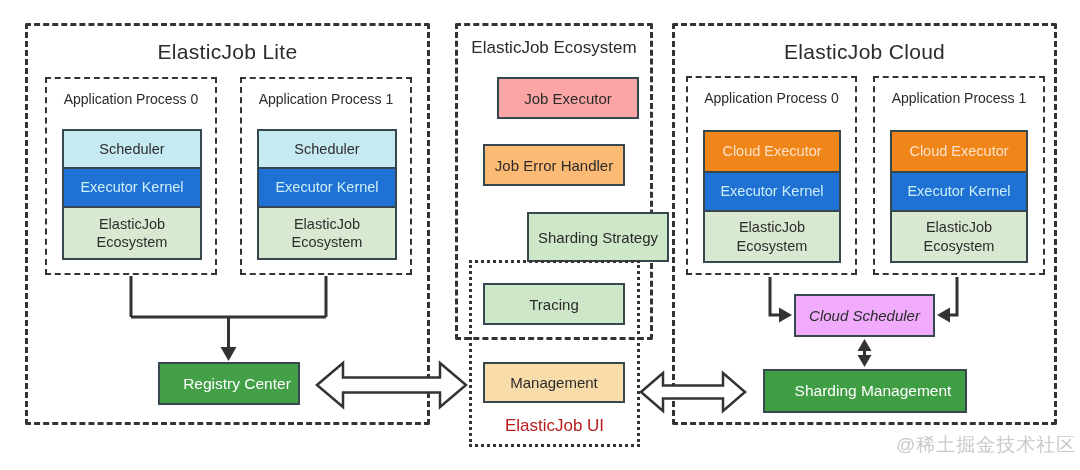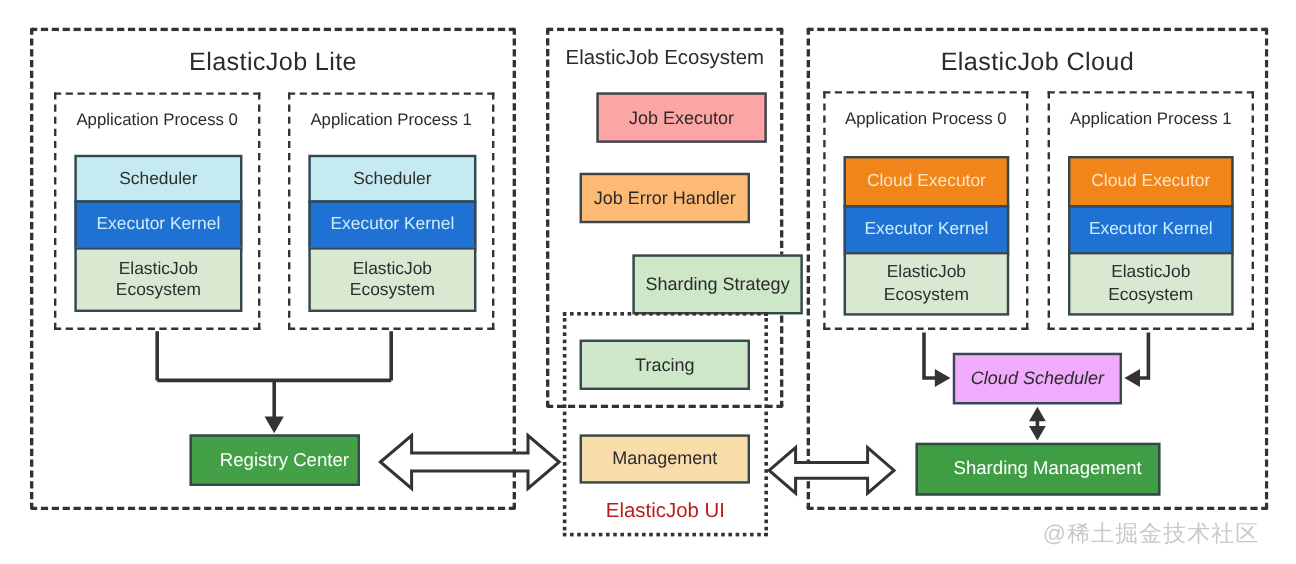--- a/index.html
+++ b/index.html
@@ -98,21 +98,21 @@
       <div class="layer lx" style="background-color: rgb(240, 133, 25);">Cloud Executor</div>
       <div class="layer l2c" style="background-color: rgb(31, 114, 212);">Executor Kernel</div>
       <div class="layer l3c" style="background-color: rgb(217, 233, 209);">ElasticJob
 Ecosystem</div>
     </div>
   </div>
 
   <div class="abs node" style="left: 794px; top: 294px; width: 141px; height: 43px; background-color: #f0abfc; font-style: italic;">Cloud Scheduler</div>
   <div class="abs node white-text" style="left: 763px; top: 369px; width: 204px; height: 44px; background-color: rgb(63, 157, 68);">Sharding Management</div>
 
-  <div class="abs watermark" style="left:869px;top:432px;">@稀土掘金技术社区</div>
+  <div class="abs watermark" style="left:896px;top:432px;">@稀土掘金技术社区</div>
 
   <svg class="overlay" width="1080" height="470" viewBox="0 0 1080 470">
 
     <path d="M131,276 V317 M326,276 V317 M131,317 H326 M228.5,317 V348" fill="none" stroke="#333333" stroke-width="3"></path>
     <polygon points="228.5,361 220.5,347 236.5,347" fill="#333333"></polygon>
 
     <path d="M770,277 V315 H780" fill="none" stroke="#333333" stroke-width="3"></path>
     <polygon points="792,315 779,307.5 779,322.5" fill="#333333"></polygon>
     <path d="M957,277 V315 H949" fill="none" stroke="#333333" stroke-width="3"></path>
     <polygon points="937,315 950,307.5 950,322.5" fill="#333333"></polygon>

